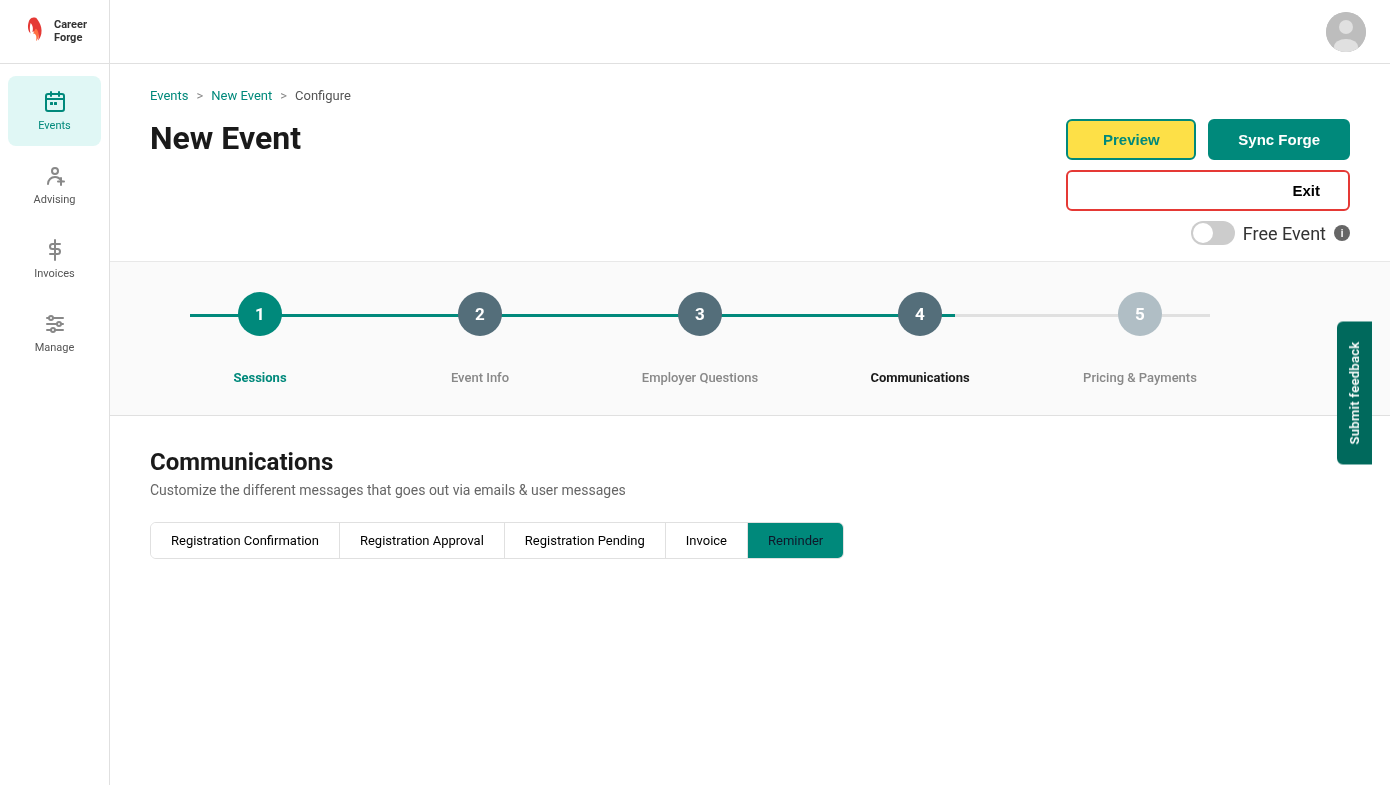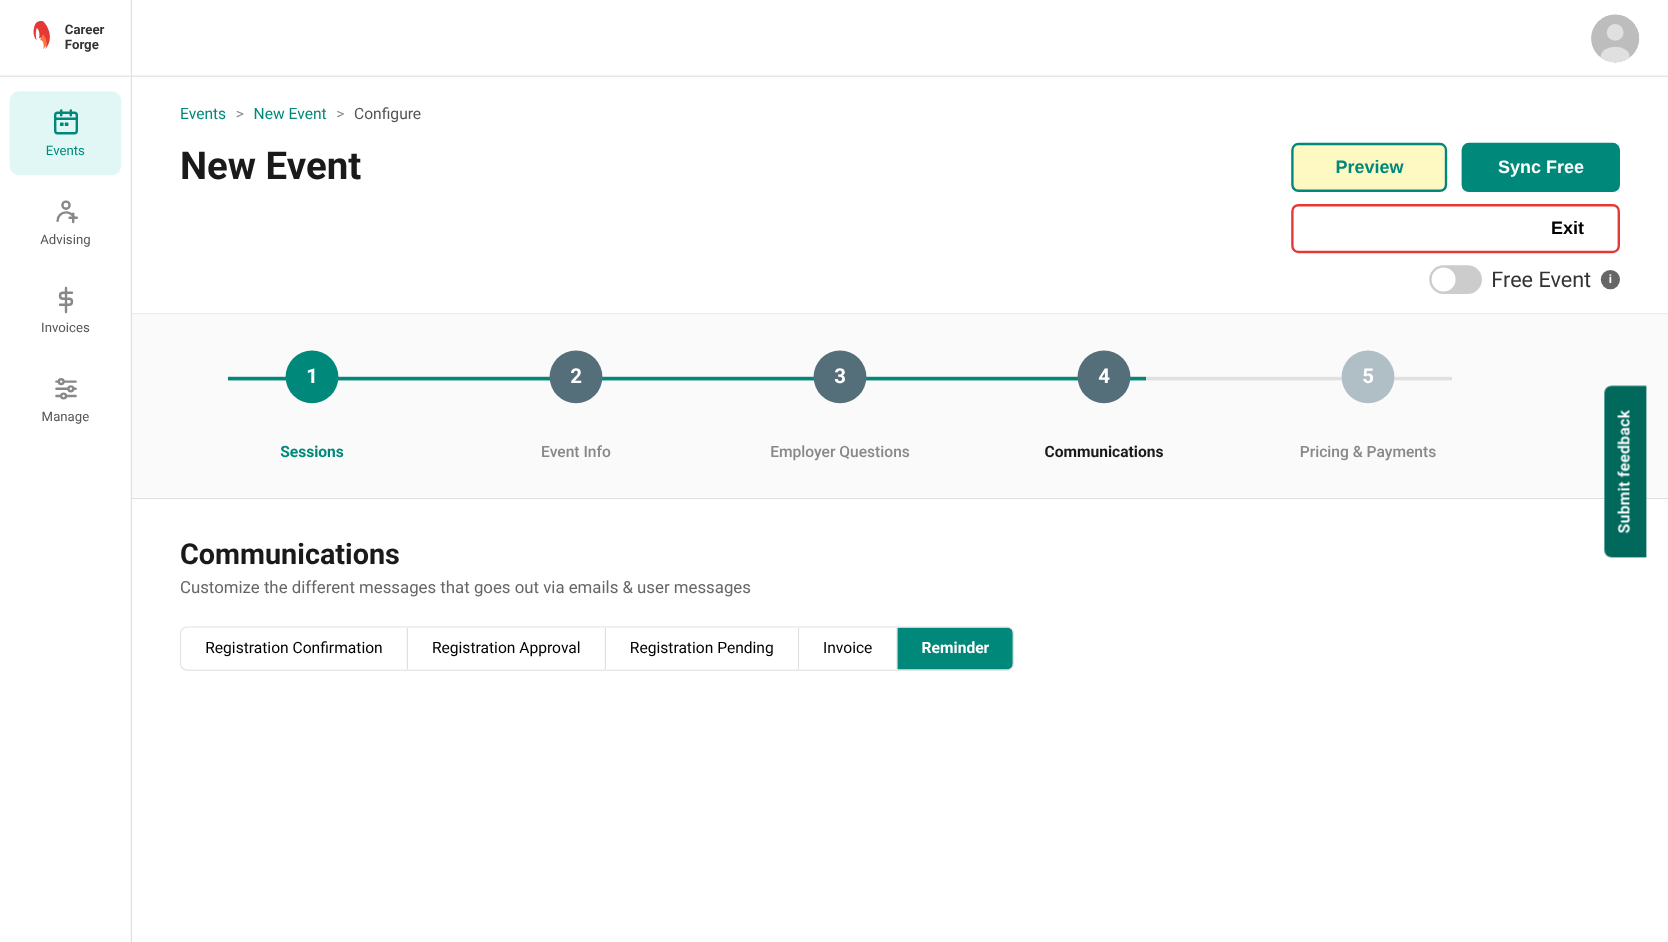--- a/index.html
+++ b/index.html
@@ -161,21 +161,21 @@
       gap: 10px;
       align-items: flex-end;
     }
     .btn-row {
       display: flex;
       gap: 12px;
     }
     .btn-preview {
       padding: 10px 28px;
       border: 2px solid #00897b;
-      background: #fef9c3;
+      background: #fde047;
       color: #00897b;
       font-size: 15px;
       font-weight: 600;
       border-radius: 6px;
       cursor: pointer;
       min-width: 130px;
     }
     .btn-sync {
       padding: 10px 28px;
       border: 2px solid #00897b;
@@ -356,22 +356,22 @@
       background: #fff;
       cursor: pointer;
       border-right: 1px solid #e0e0e0;
       white-space: nowrap;
     }
     .tab-item:last-child {
       border-right: none;
     }
     .tab-item.active {
       background: #00897b;
-      color: #ffffff;
-      font-weight: 700;
+      color: #0f172a;
+      font-weight: 400;
     }
 
     
     .feedback-btn {
       position: fixed;
       right: -36px;
       top: 50%;
       transform: translateY(-50%) rotate(-90deg);
       background: #00695c;
       color: #fff;
@@ -467,21 +467,21 @@
       <a class="breadcrumb-link">New Event</a>
       <span class="breadcrumb-sep">&gt;</span>
       <span class="breadcrumb-current">Configure</span>
     </div>
 
     <div class="header-row">
       <h1 class="page-title">New Event</h1>
       <div class="header-actions">
         <div class="btn-row">
           <button class="btn-preview">Preview</button>
-          <button class="btn-sync">Sync Free</button>
+          <button class="btn-sync">Sync Forge</button>
         </div>
         <button class="btn-exit">Exit</button>
         <div class="toggle-row">
           <div class="toggle-switch"></div>
           <span class="toggle-label">Free Event</span>
           <div class="info-icon">i</div>
         </div>
       </div>
     </div>
   </div>

